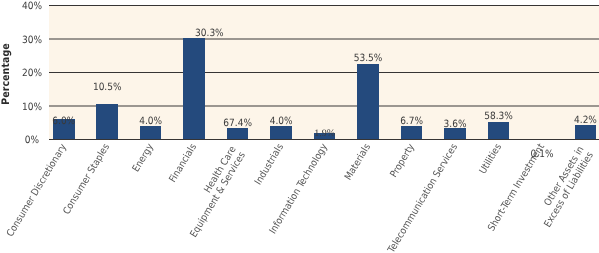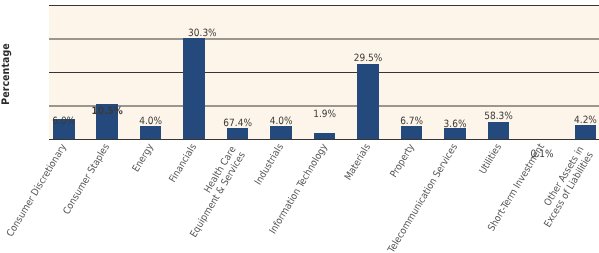--- a/index.html
+++ b/index.html
@@ -40,43 +40,50 @@
 </style>
 </head>
 <body>
 
 <div id="chart">
 
   <div id="ytitle">
     <span>Percentage</span>
   </div>
 
+  <div id="yticks">
+      <div class="ytick" style="top: 1.05px;">40%</div>
+      <div class="ytick" style="top: 34.55px;">30%</div>
+      <div class="ytick" style="top: 68.05px;">20%</div>
+      <div class="ytick" style="top: 101.55px;">10%</div>
+      <div class="ytick" style="top: 135.05px;">0%</div>
+    </div>
 
   <div id="plot">
       <div class="grid" style="top: -0.8px; height: 1.6px; background: rgb(54, 52, 52);"></div>
       <div class="grid" style="top: 32.45px; height: 2.1px; background: rgb(155, 150, 144);"></div>
       <div class="grid" style="top: 66.2px; height: 1.6px; background: rgb(54, 52, 52);"></div>
       <div class="grid" style="top: 99.45px; height: 2.1px; background: rgb(155, 150, 144);"></div>
       <div class="grid" style="top: 133.2px; height: 1.6px; background: rgb(54, 52, 52); z-index: 3;"></div>
       <div class="bar" style="left: 4.35px; width: 21.6px; height: 20.1px; background: rgb(36, 74, 125);"></div>
       <div class="dlabel" style="left: -10.65px; width: 51.6px; top: 110px;">6.0%</div>
       <div class="bar" style="left: 47.83px; width: 21.6px; height: 35.175px; background: rgb(36, 74, 125);"></div>
-      <div class="dlabel" style="left: 32.83px; width: 51.6px; top: 100px; font-weight: bold;">10.5%</div>
+      <div class="dlabel" style="left: 32.83px; width: 51.6px; top: 76px;">10.5%</div>
       <div class="bar" style="left: 91.31px; width: 21.6px; height: 13.4px; background: rgb(36, 74, 125);"></div>
       <div class="dlabel" style="left: 76.31px; width: 51.6px; top: 110.3px;">4.0%</div>
       <div class="bar" style="left: 134.79px; width: 21.6px; height: 101.505px; background: rgb(36, 74, 125);"></div>
-      <div class="dlabel" style="left: 128px; width: 51.6px; top: 22.195px;">30.3%</div>
+      <div class="dlabel" style="left: 135px; width: 51.6px; top: 22.195px;">30.3%</div>
       <div class="bar" style="left: 178.27px; width: 21.6px; height: 11.725px; background: rgb(36, 74, 125);"></div>
       <div class="dlabel" style="left: 163.27px; width: 51.6px; top: 111.975px;">67.4%</div>
       <div class="bar" style="left: 221.75px; width: 21.6px; height: 13.4px; background: rgb(36, 74, 125);"></div>
       <div class="dlabel" style="left: 206.75px; width: 51.6px; top: 110.3px;">4.0%</div>
       <div class="bar" style="left: 265.23px; width: 21.6px; height: 6.365px; background: rgb(36, 74, 125);"></div>
-      <div class="dlabel" style="left: 250.23px; width: 51.6px; top: 103px;">1.9%</div>
+      <div class="dlabel" style="left: 250.23px; width: 51.6px; top: 122px; font-family: Liberation Serif, serif;">1.9%</div>
       <div class="bar" style="left: 308.71px; width: 21.6px; height: 76.045px; background: rgb(36, 74, 125);"></div>
-      <div class="dlabel" style="left: 293.71px; width: 51.6px; top: 47.655px;">29.5%</div>
+      <div class="dlabel" style="left: 293.71px; width: 51.6px; top: 47.655px;">53.5%</div>
       <div class="bar" style="left: 352.19px; width: 21.6px; height: 13.065px; background: rgb(36, 74, 125);"></div>
       <div class="dlabel" style="left: 337.19px; width: 51.6px; top: 110.635px;">6.7%</div>
       <div class="bar" style="left: 395.67px; width: 21.6px; height: 12.06px; background: rgb(36, 74, 125);"></div>
       <div class="dlabel" style="left: 380.67px; width: 51.6px; top: 113px;">3.6%</div>
       <div class="bar" style="left: 439.15px; width: 21.6px; height: 17.755px; background: rgb(36, 74, 125);"></div>
       <div class="dlabel" style="left: 424.15px; width: 51.6px; top: 105.945px;">58.3%</div>
       <div class="bar" style="left: 482.63px; width: 21.6px; height: 0.335px; background: rgb(36, 74, 125);"></div>
       <div class="dlabel" style="left: 467.63px; width: 51.6px; top: 123.365px; margin-top: 20px;">0.1%</div>
       <div class="bar" style="left: 526.11px; width: 21.6px; height: 14.07px; background: rgb(36, 74, 125);"></div>
       <div class="dlabel" style="left: 511.11px; width: 51.6px; top: 109.63px;">4.2%</div>

